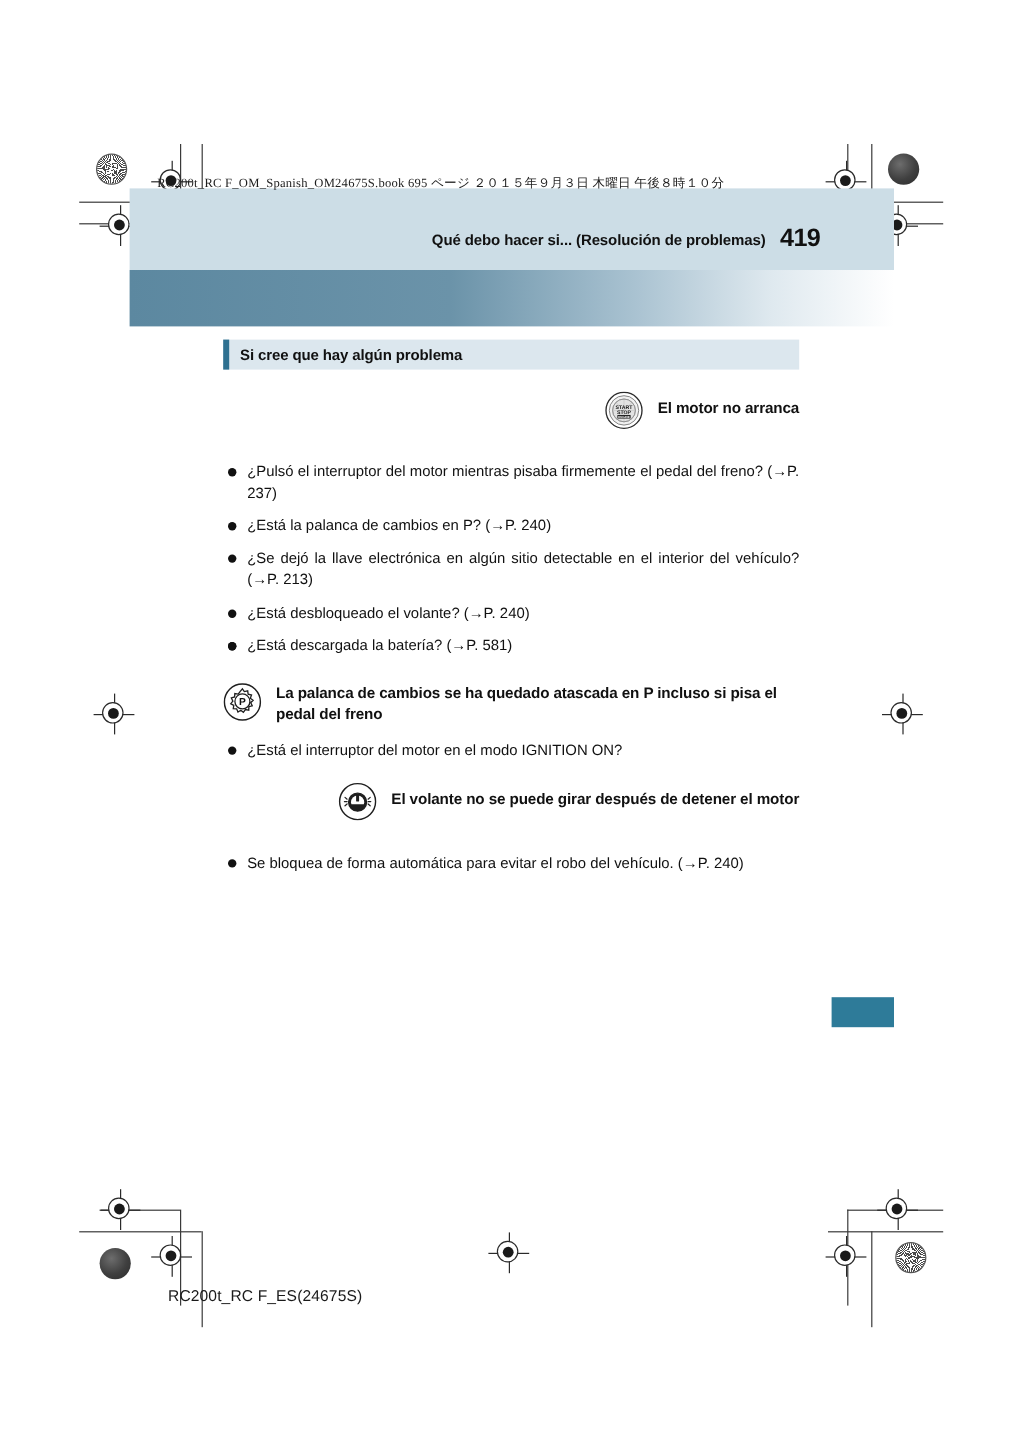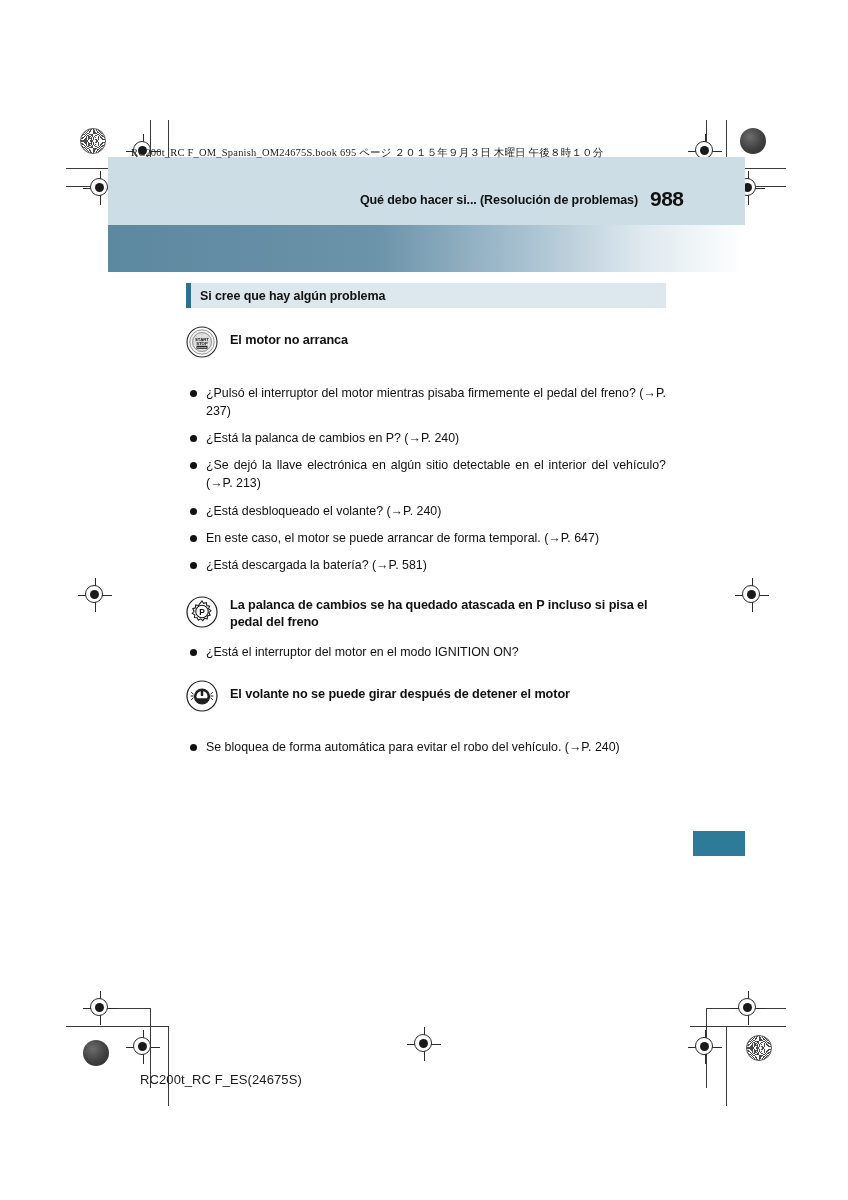--- a/index.html
+++ b/index.html
@@ -144,20 +144,21 @@
     font-size: 12.5px;
     font-weight: 700;
     letter-spacing: -0.1px;
     color: #111;
   }
 
   .topic {
     display: flex;
     align-items: flex-start;
     margin-top: 18px;
+    justify-content: flex-end;
   }
   .topic .icon {
     flex: 0 0 auto;
     width: 32px;
     height: 32px;
     margin-right: 12px;
   }
   .topic .topic-title {
     font-size: 12.7px;
     font-weight: 700;
@@ -314,21 +315,21 @@
 </div>
 
 <div class="colorpatch screen" style="left:80px; top:128px;"></div>
 <div class="colorpatch solid" style="left:740px; top:128px;"></div>
 <div class="colorpatch solid" style="left:83px; top:1040px;"></div>
 <div class="colorpatch screen" style="left:746px; top:1035px;"></div>
 
 <div class="header-band"></div>
 <div class="header-meta">RC200t_RC F_OM_Spanish_OM24675S.book   695 ページ   ２０１５年９月３日   木曜日   午後８時１０分</div>
 <div class="header-title">Qué debo hacer si... (Resolución de problemas)</div>
-<div class="header-pageno">988</div>
+<div class="header-pageno">419</div>
 <div class="header-gradient"></div>
 
 <div class="content">
 
   <div class="section-bar">
     <div class="accent"></div>
     <div class="section-title">Si cree que hay algún problema</div>
   </div>
 
   <div class="topic">
@@ -352,21 +353,20 @@
     </div>
     <div class="topic-title">El motor no arranca</div>
   </div>
 
   <ul class="checks">
     <li class="justify">¿Pulsó el interruptor del motor mientras pisaba firmemente el pedal del freno? (→P. 237)</li>
     <li>¿Está la palanca de cambios en P? (→P. 240)</li>
     <li class="justify">¿Se dejó la llave electrónica en algún sitio detectable en el interior del vehículo? (→P. 213)</li>
     <li>¿Está desbloqueado el volante? (→P. 240)</li>
     <li>
-      <span class="sub">En este caso, el motor se puede arrancar de forma temporal. (→P. 647)</span>
     </li>
     <li>¿Está descargada la batería? (→P. 581)</li>
   </ul>
 
   <div class="topic two-line" style="margin-top:22px;">
     <div class="icon">
       <svg viewBox="0 0 64 64" width="32" height="32">
         <circle cx="32" cy="32" r="30" fill="#ffffff" stroke="#1f1f1f" stroke-width="2.4"></circle>
         <g fill="none" stroke="#1f1f1f" stroke-width="2.2">
           <path d="M32 10 L35.2 14.6 L40.8 13.4 L41.6 19.1 L47.2 20.3 L45.2 25.7 L49.9 29.2

